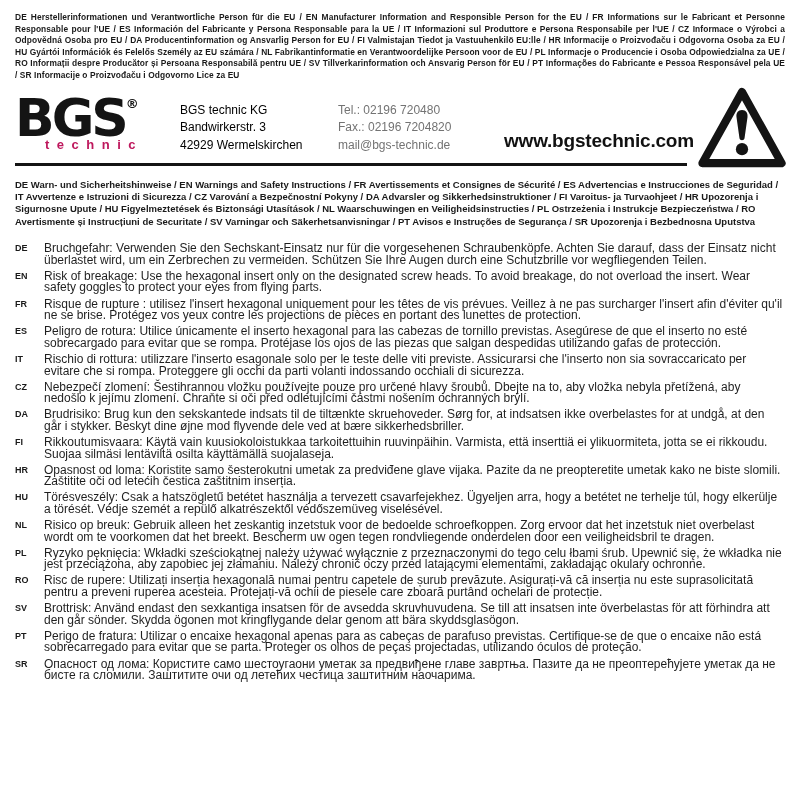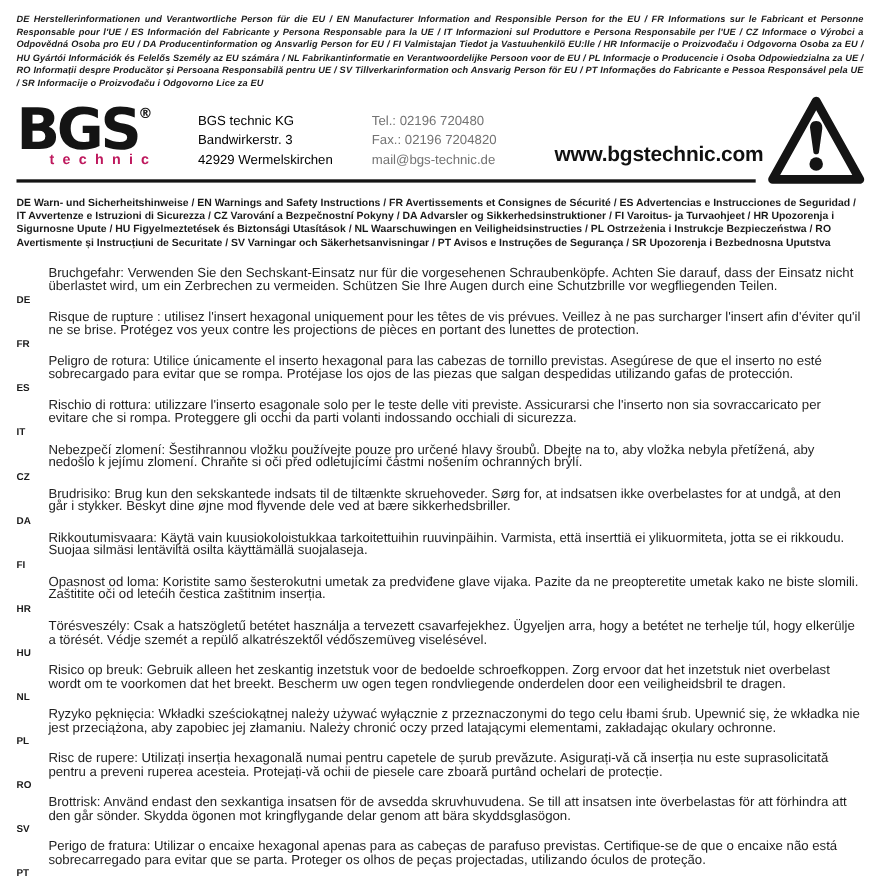--- a/index.html
+++ b/index.html
@@ -12,21 +12,20 @@
     padding: 12px 15px 0 15px;
     overflow: hidden;
   }
   .top-info {
     font-size: 8.4px;
     line-height: 11.6px;
     font-weight: bold;
     text-align: justify;
     letter-spacing: 0.1px;
     color: #1a1a1a;
-    font-style: italic;
   }
   .header-row {
     display: flex;
     align-items: center;
     margin-top: 7px;
     height: 70px;
     padding-right: 110px; 
   }
   .logo { width: 165px; flex: 0 0 165px; }
   .logo-text {
@@ -93,21 +92,20 @@
     padding-right: 2px;
   }
   .safety-list { margin-top: 15px; padding-right: 2px; }
   .safety-item { display: flex; margin-bottom: 4.5px; }
   .lang-code {
     flex: 0 0 22px; width: 22px;
     margin-right: 7px;
     font-size: 9px; line-height: 11.6px;
     font-weight: bold;
     color: #1a1a1a;
-    margin-top: 24px;
   }
   .lang-text {
     flex: 1;
     font-size: 12px; line-height: 11.6px;
     color: #1f1f1f;
   }
 </style>
 </head>
 <body>
 
@@ -142,20 +140,24 @@
   <div class="divider"></div>
 
   <div class="warnings-header">DE Warn- und Sicherheitshinweise / EN Warnings and Safety Instructions / FR Avertissements et Consignes de Sécurité / ES Advertencias e Instrucciones de Seguridad / IT Avvertenze e Istruzioni di Sicurezza / CZ Varování a Bezpečnostní Pokyny / DA Advarsler og Sikkerhedsinstruktioner / FI Varoitus- ja Turvaohjeet / HR Upozorenja i Sigurnosne Upute / HU Figyelmeztetések és Biztonsági Utasítások / NL Waarschuwingen en Veiligheidsinstructies / PL Ostrzeżenia i Instrukcje Bezpieczeństwa / RO Avertismente și Instrucțiuni de Securitate / SV Varningar och Säkerhetsanvisningar / PT Avisos e Instruções de Segurança / SR Upozorenja i Bezbednosna Uputstva</div>
 
   <div class="safety-list">
     <div class="safety-item">
         <span class="lang-code">DE</span>
         <span class="lang-text">Bruchgefahr: Verwenden Sie den Sechskant-Einsatz nur für die vorgesehenen Schraubenköpfe. Achten Sie darauf, dass der Einsatz nicht überlastet wird, um ein Zerbrechen zu vermeiden. Schützen Sie Ihre Augen durch eine Schutzbrille vor wegfliegenden Teilen.</span>
       </div>
     <div class="safety-item">
+        <span class="lang-code">EN</span>
+        <span class="lang-text">Risk of breakage: Use the hexagonal insert only on the designated screw heads. To avoid breakage, do not overload the insert. Wear safety goggles to protect your eyes from flying parts.</span>
+      </div>
+    <div class="safety-item">
         <span class="lang-code">FR</span>
         <span class="lang-text">Risque de rupture : utilisez l'insert hexagonal uniquement pour les têtes de vis prévues. Veillez à ne pas surcharger l'insert afin d'éviter qu'il ne se brise. Protégez vos yeux contre les projections de pièces en portant des lunettes de protection.</span>
       </div>
     <div class="safety-item">
         <span class="lang-code">ES</span>
         <span class="lang-text">Peligro de rotura: Utilice únicamente el inserto hexagonal para las cabezas de tornillo previstas. Asegúrese de que el inserto no esté sobrecargado para evitar que se rompa. Protéjase los ojos de las piezas que salgan despedidas utilizando gafas de protección.</span>
       </div>
     <div class="safety-item">
         <span class="lang-code">IT</span>
         <span class="lang-text">Rischio di rottura: utilizzare l'inserto esagonale solo per le teste delle viti previste. Assicurarsi che l'inserto non sia sovraccaricato per evitare che si rompa. Proteggere gli occhi da parti volanti indossando occhiali di sicurezza.</span>

